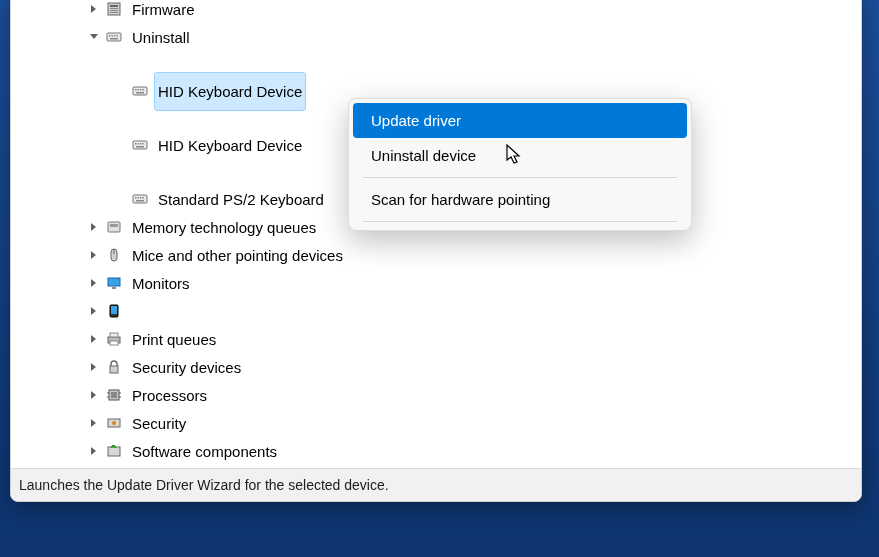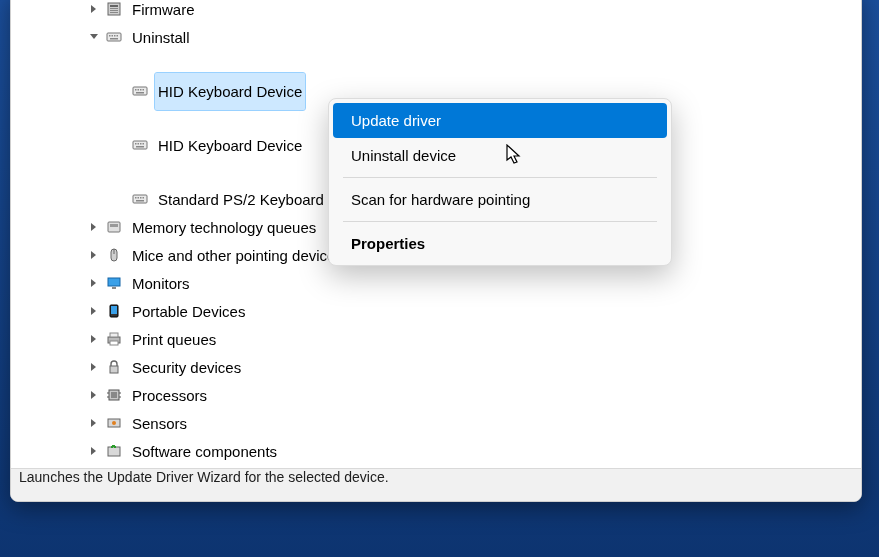--- a/index.html
+++ b/index.html
@@ -73,28 +73,28 @@
   }
   .statusbar {
     position: absolute;
     left: 0;
     right: 0;
     bottom: 0;
     height: 32px;
     background: #f1f1f1;
     border-top: 1px solid #d9d9d9;
     display: flex;
-    align-items: flex-start;
+    align-items: center;
     padding: 0 8px;
     font-size: 14px;
     color: #202020;
   }
   .context-menu {
     position: absolute;
-    left: 328px;
+    left: 348px;
     top: 98px;
     width: 334px;
     background: #f8f8f8;
     border: 1px solid #dcdcdc;
     border-radius: 8px;
     box-shadow: 0 10px 30px rgba(0,0,0,0.25);
     padding: 4px;
     font-size: 15px;
   }
   .cm-item {
@@ -258,21 +258,20 @@
         <svg width="8" height="8" viewBox="0 0 8 8">
             <path d="M1 0 L6 4 L1 8 Z" fill="#606060"></path>
           </svg>
       </span>
       <span class="ico">
         <svg width="16" height="16" viewBox="0 0 16 16">
             <rect x="4" y="2" width="8" height="12" rx="1" fill="#333" stroke="#000"></rect>
             <rect x="5" y="3" width="6" height="8" fill="#3aa0e8"></rect>
           </svg>
       </span>
-      <span class="label">Portable Devices</span>
     </div>
 
     <div class="row indent0">
       <span class="chev">
         <svg width="8" height="8" viewBox="0 0 8 8">
             <path d="M1 0 L6 4 L1 8 Z" fill="#606060"></path>
           </svg>
       </span>
       <span class="ico">
         <svg width="16" height="16" viewBox="0 0 16 16">
@@ -323,21 +322,21 @@
         <svg width="8" height="8" viewBox="0 0 8 8">
             <path d="M1 0 L6 4 L1 8 Z" fill="#606060"></path>
           </svg>
       </span>
       <span class="ico">
         <svg width="16" height="16" viewBox="0 0 16 16">
             <rect x="2" y="4" width="12" height="8" fill="#d8d8d8" stroke="#666"></rect>
             <circle cx="8" cy="8" r="2" fill="#e08020"></circle>
           </svg>
       </span>
-      <span class="label">Sensors</span>
+      <span class="label">Security</span>
     </div>
 
     <div class="row indent0">
       <span class="chev">
         <svg width="8" height="8" viewBox="0 0 8 8">
             <path d="M1 0 L6 4 L1 8 Z" fill="#606060"></path>
           </svg>
       </span>
       <span class="ico">
         <svg width="16" height="16" viewBox="0 0 16 16">
@@ -360,22 +359,19 @@
     <span>Update driver</span>
   </div>
   <div class="cm-item">
     <span>Uninstall device</span>
   </div>
   <div class="cm-sep"></div>
   <div class="cm-item">
     <span>Scan for hardware pointing</span>
   </div>
   <div class="cm-sep"></div>
-  <div class="cm-item bold">
-    <span>Properties</span>
-  </div>
 </div>
 
 <div class="cursor">
   <svg width="20" height="22" viewBox="0 0 20 22">
     <path d="M1 1 L1 16 L5 13 L8 19 L11 18 L8 12 L13 12 Z" fill="#fff" stroke="#000" stroke-width="1.2"></path>
   </svg>
 </div>
 
 </body></html>

